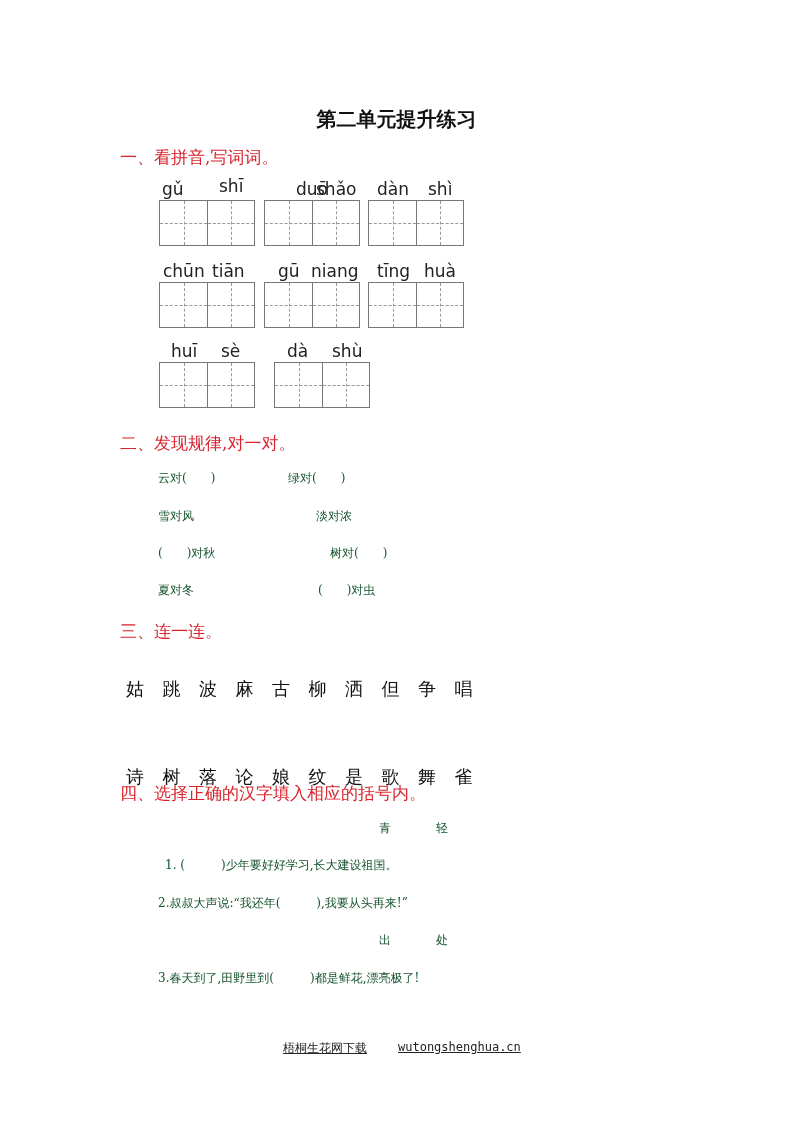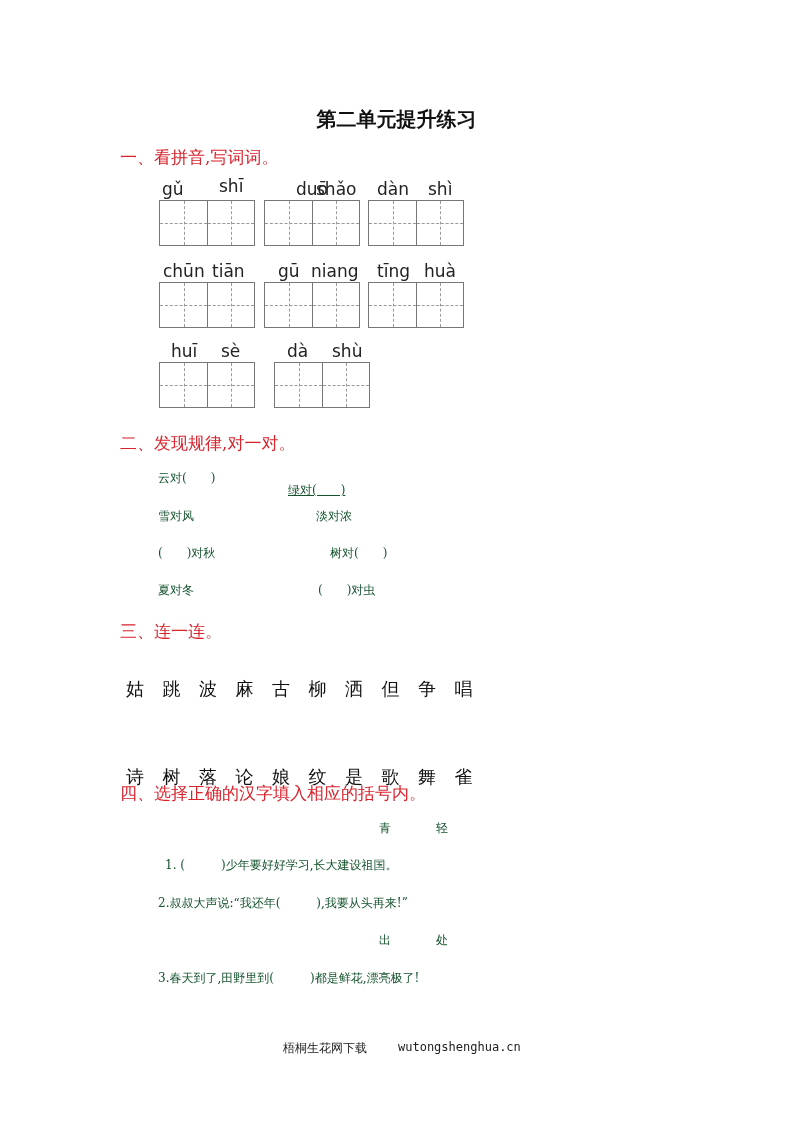--- a/index.html
+++ b/index.html
@@ -11,21 +11,21 @@
     .section { font-size: 17px; color: #d9232d; }
     .pinyin { font-family: "DejaVu Sans", "Liberation Sans", sans-serif; font-size: 17px; color: #222; }
     .grid { position: absolute; height: 46px; display: flex; border: 1px solid #777; box-sizing: border-box; }
     .grid .cell { width: 47px; height: 100%; position: relative; box-sizing: border-box; }
     .grid .cell + .cell { border-left: 1px solid #777; }
     .grid .cell::before { content: ""; position: absolute; left: 50%; top: 0; bottom: 0; border-left: 1px dashed #999; }
     .grid .cell::after { content: ""; position: absolute; top: 50%; left: 0; right: 0; border-top: 1px dashed #999; }
     .body-text { font-size: 12px; color: #14532d; }
     .chars { font-size: 18px; letter-spacing: 0; margin-top: 25px; }
     .chars span { display: inline-block; width: 36.5px; }
-    .footer { font-size: 12px; color: #222; }
+    .footer { font-size: 12px; color: #222; text-decoration: underline; }
   </style>
 </head>
 <body>
 
 <div class="abs title">第二单元提升练习</div>
 
 <div class="abs section" style="left:120px; top:146px;">一、看拼音,写词词。</div>
 
 <div class="abs pinyin" style="left:162px; top:179px;">gǔ</div>
 <div class="abs pinyin" style="left:219px; top:176px;">shī</div>
@@ -78,21 +78,21 @@
 
 <div class="abs pinyin" style="left:287px; top:341px;">dà</div>
 <div class="abs pinyin" style="left:332px; top:341px;">shù</div>
 <div class="grid" style="left:274px; top:362px;">
     <div class="cell"></div>
     <div class="cell"></div>
   </div>
 
 <div class="abs section" style="left:120px; top:432px;">二、发现规律,对一对。</div>
 <div class="abs body-text" style="left:158px; top:470px;">云对(　　)</div>
-<div class="abs body-text" style="left:288px; top:482px;text-decoration:underline;">绿对(　　)</div>
+<div class="abs body-text" style="left:288px; top:470px;">绿对(　　)</div>
 <div class="abs body-text" style="left:158px; top:508px;">雪对风</div>
 <div class="abs body-text" style="left:316px; top:508px;">淡对浓</div>
 <div class="abs body-text" style="left:158px; top:545px;">(　　)对秋</div>
 <div class="abs body-text" style="left:288px; top:545px;margin-left:42px;">树对(　　)</div>
 <div class="abs body-text" style="left:158px; top:582px;">夏对冬</div>
 <div class="abs body-text" style="left:318px; top:582px;">(　　)对虫</div>
 
 <div class="abs section" style="left:120px; top:620px;">三、连一连。</div>
 <div class="abs chars" style="left:126px; top:652px;">
   <span>姑</span><span>跳</span><span>波</span><span>麻</span><span>古</span><span>柳</span><span>洒</span><span>但</span><span>争</span><span>唱</span>

